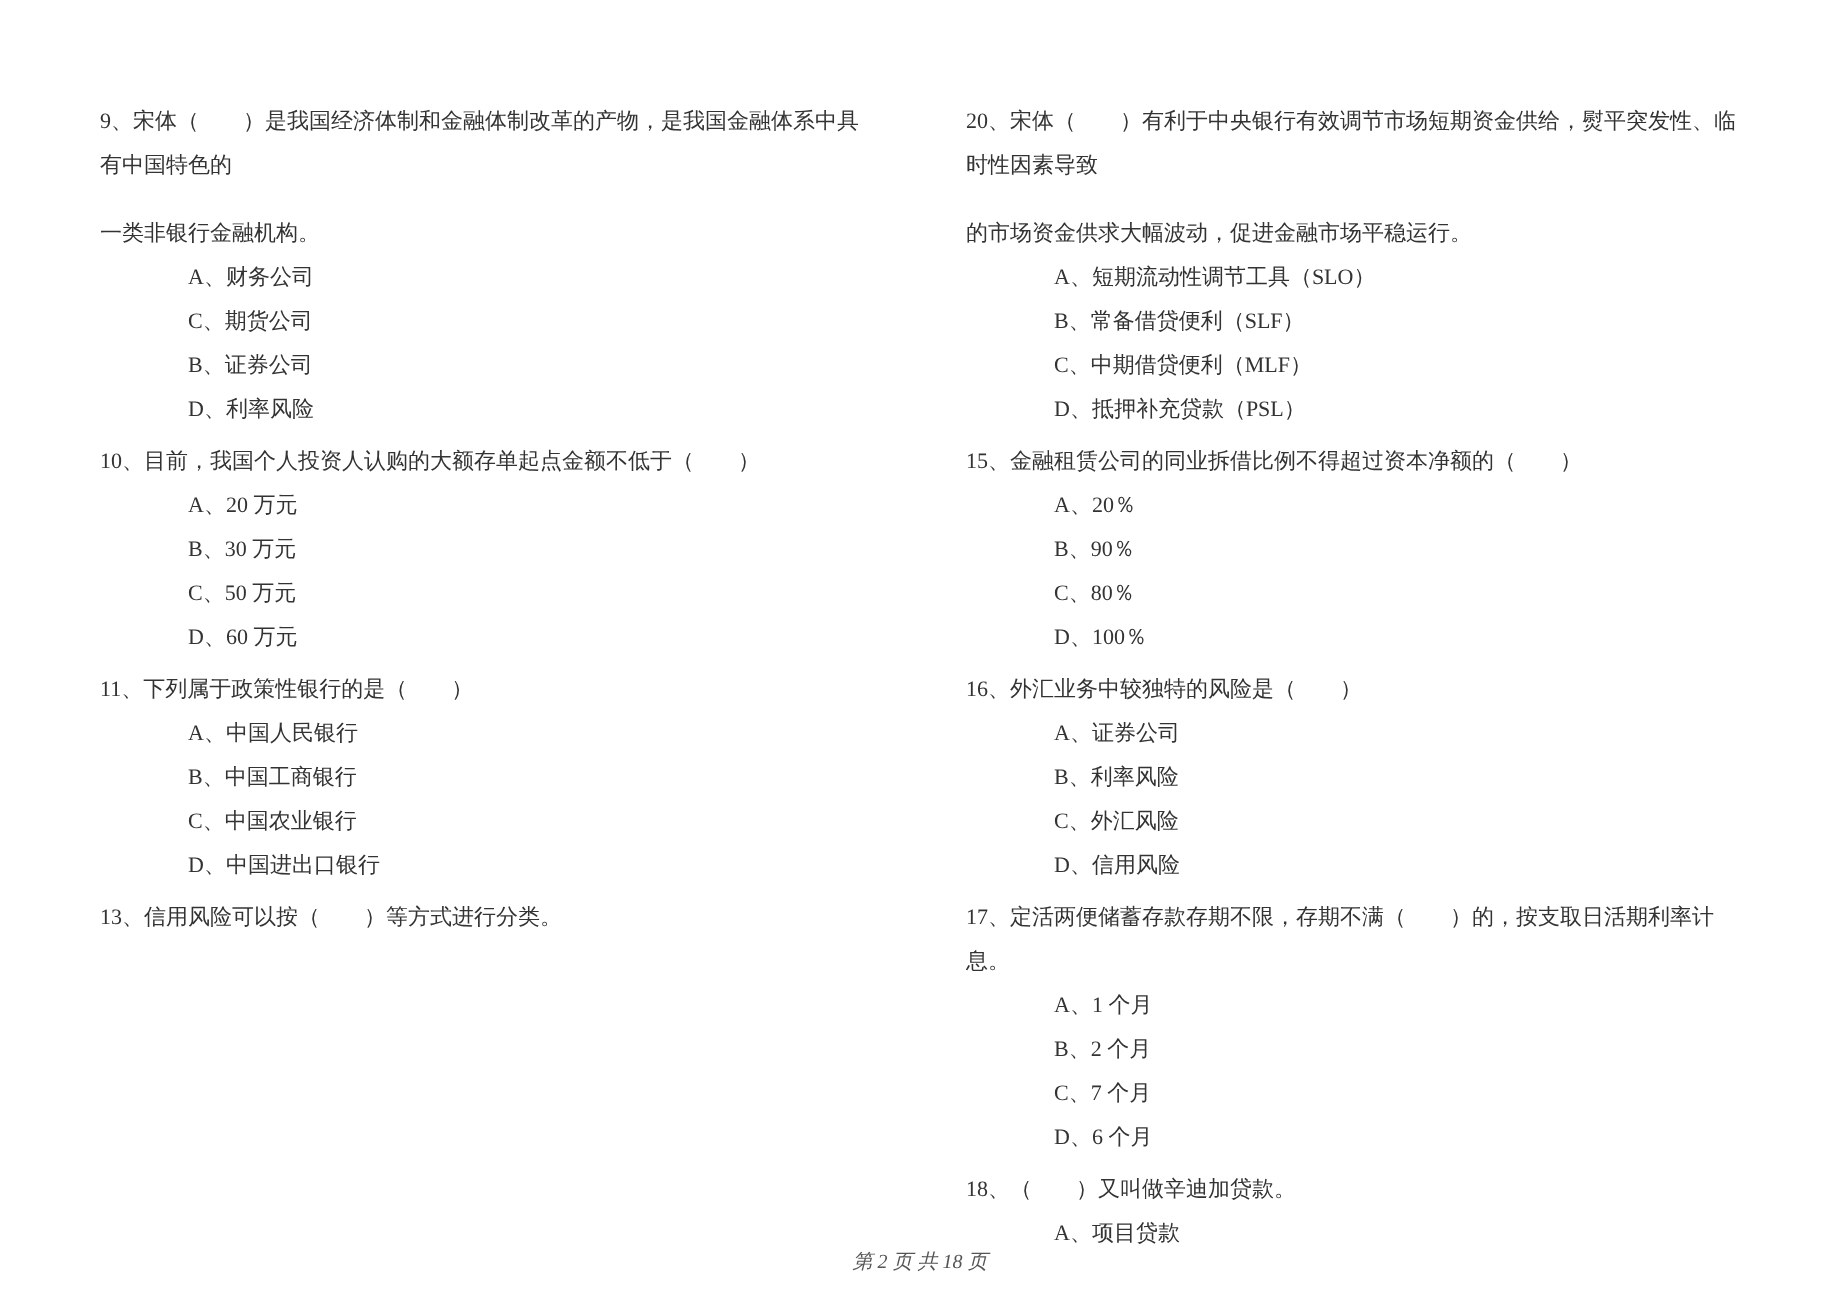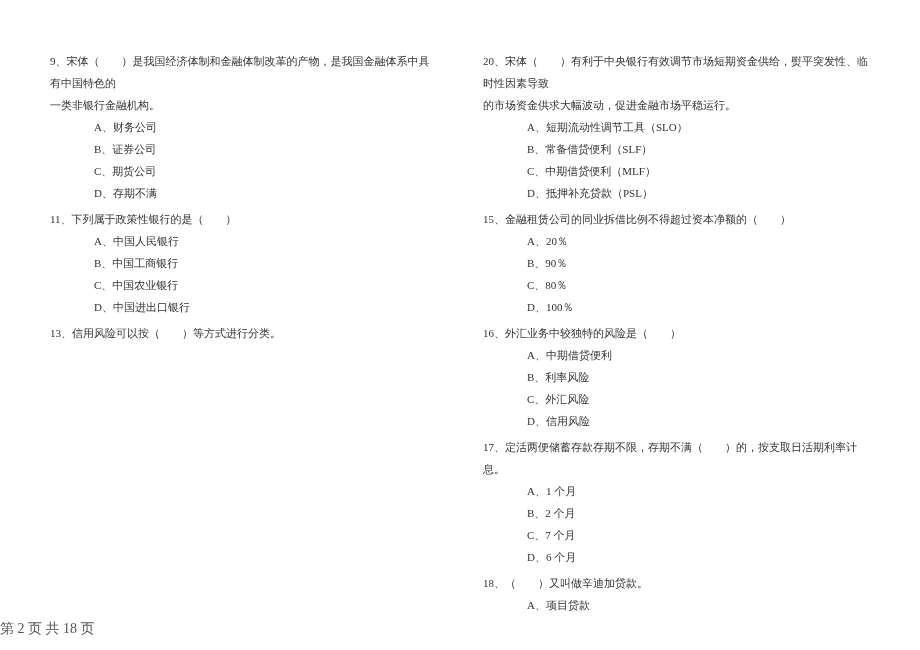--- a/index.html
+++ b/index.html
@@ -24,50 +24,59 @@
   }
   .q {
     margin-bottom: 4px;
     line-height: 2.0;
   }
   .q-stem {
     text-indent: 0;
   }
   .q-cont {
     text-indent: 0;
+    margin-top: 12px;
   }
   .opt {
     padding-left: 44px;
     line-height: 2.0;
   }
   .footer {
     position: absolute;
     bottom: 12px;
     left: 0;
     right: 0;
-    text-align: left;
-    font-size: 14px;
+    text-align: center;
+    font-size: 10px;
     color: #555;
+    font-style: italic;
   }
 </style>
 </head>
 <body>
 
 <div class="columns">
   <div class="col">
 
     <div class="q">
       <div class="q-stem">9、宋体（　　）是我国经济体制和金融体制改革的产物，是我国金融体系中具有中国特色的</div>
       <div class="q-cont">一类非银行金融机构。</div>
       <div class="opt">A、财务公司</div>
+      <div class="opt">C、期货公司</div>
       <div class="opt">B、证券公司</div>
-      <div class="opt">C、期货公司</div>
-      <div class="opt">D、存期不满</div>
+      <div class="opt">D、利率风险</div>
     </div>
 
+    <div class="q">
+      <div class="q-stem">10、目前，我国个人投资人认购的大额存单起点金额不低于（　　）</div>
+      <div class="opt">A、20 万元</div>
+      <div class="opt">B、30 万元</div>
+      <div class="opt">C、50 万元</div>
+      <div class="opt">D、60 万元</div>
+    </div>
 
     <div class="q">
       <div class="q-stem">11、下列属于政策性银行的是（　　）</div>
       <div class="opt">A、中国人民银行</div>
       <div class="opt">B、中国工商银行</div>
       <div class="opt">C、中国农业银行</div>
       <div class="opt">D、中国进出口银行</div>
     </div>
 
 
@@ -93,21 +102,21 @@
     <div class="q">
       <div class="q-stem">15、金融租赁公司的同业拆借比例不得超过资本净额的（　　）</div>
       <div class="opt">A、20％</div>
       <div class="opt">B、90％</div>
       <div class="opt">C、80％</div>
       <div class="opt">D、100％</div>
     </div>
 
     <div class="q">
       <div class="q-stem">16、外汇业务中较独特的风险是（　　）</div>
-      <div class="opt">A、中期借贷便利</div>
+      <div class="opt">A、证券公司</div>
       <div class="opt">B、利率风险</div>
       <div class="opt">C、外汇风险</div>
       <div class="opt">D、信用风险</div>
     </div>
 
     <div class="q">
       <div class="q-stem">17、定活两便储蓄存款存期不限，存期不满（　　）的，按支取日活期利率计息。</div>
       <div class="opt">A、1 个月</div>
       <div class="opt">B、2 个月</div>
       <div class="opt">C、7 个月</div>

